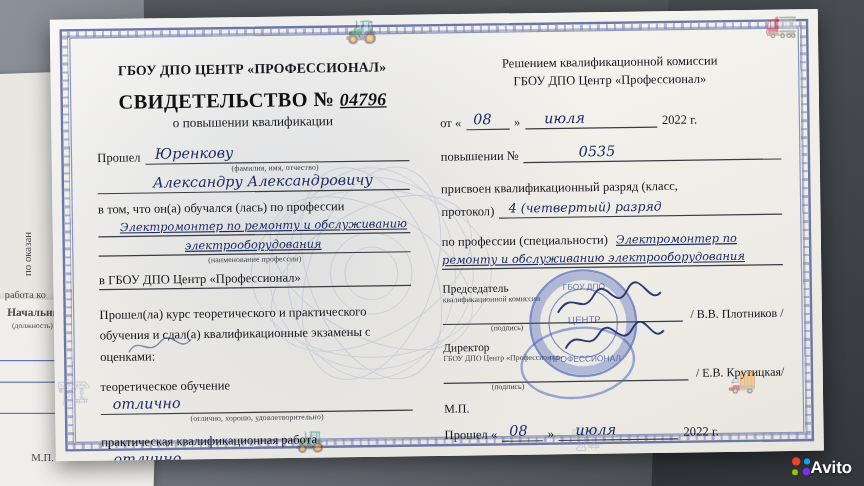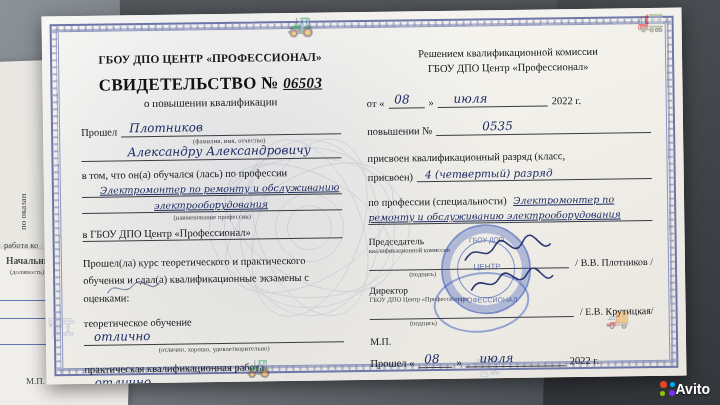--- a/index.html
+++ b/index.html
@@ -220,29 +220,29 @@
 
     <div class="cols">
 
       <div class="col-left">
 
         <div class="org">ГБОУ ДПО ЦЕНТР «ПРОФЕССИОНАЛ»</div>
 
         <div class="title">
           <span>СВИДЕТЕЛЬСТВО</span>
           <span>№</span>
-          <span class="num">06503</span>
+          <span class="num">04796</span>
         </div>
 
         <div class="subtitle">о повышении квалификации</div>
 
         <div class="line" style="margin-top:14px;">
           <span>Прошел</span>
           <span class="fill">
-            <span class="hand">Плотников</span>
+            <span class="hand">Юренкову</span>
           </span>
         </div>
         <div class="cap" style="margin-left:36px;">(фамилия, имя, отчество)</div>
 
         <div class="line" style="margin-top:2px;">
           <span class="fill">
             <span class="hand" style="left:46px;">Александру Александровичу</span>
           </span>
         </div>
 
@@ -309,21 +309,21 @@
         <div class="rline" style="margin-top:14px;">
           <span>повышении №</span>
           <span class="fill">
             <span class="hand" style="left:46px;">0535</span>
           </span>
         </div>
 
         <div class="para" style="margin-top:14px;">присвоен  квалификационный  разряд  (класс,</div>
 
         <div class="rline" style="margin-top:2px;">
-          <span>присвоен)</span>
+          <span>протокол)</span>
           <span class="fill">
             <span class="hand" style="left:8px;font-size:10.5px;">4 (четвертый) разряд</span>
           </span>
         </div>
 
         <div class="para" style="margin-top:12px;">
           <span>по профессии (специальности)</span>
           <span class="hand" style="position:static;margin-left:4px;font-size:9.5px;text-decoration:underline;">Электромонтер по</span>
         </div>
         <div class="line" style="margin-top:1px;">

